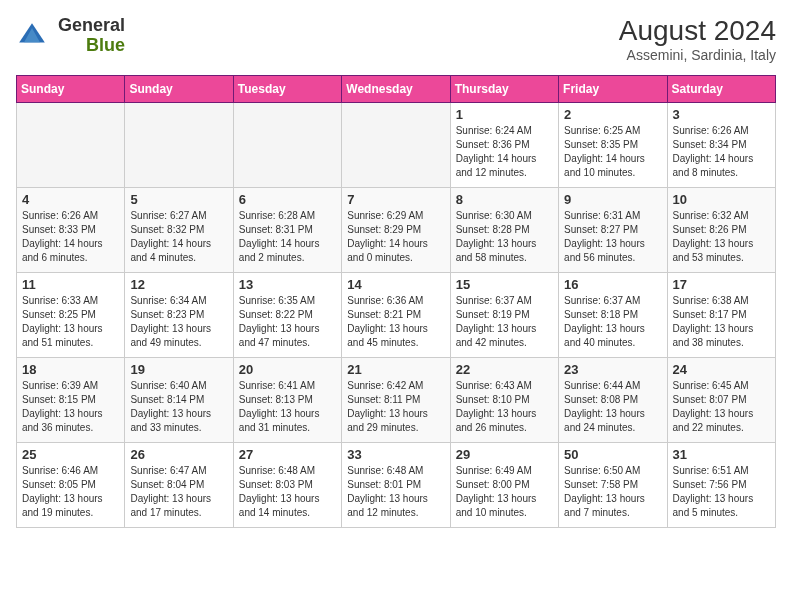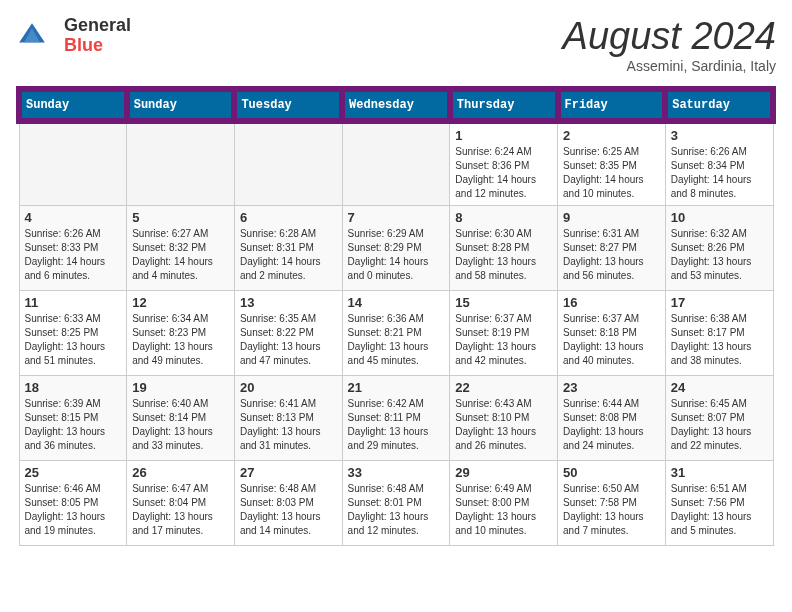--- a/index.html
+++ b/index.html
@@ -12,69 +12,68 @@
     }
     .header {
       display: flex;
       align-items: flex-start;
       justify-content: space-between;
       margin-bottom: 12px;
     }
     .logo {
       display: flex;
       align-items: center;
-      gap: 16px;
+      gap: 10px;
+      text-align: right;
     }
     .logo-text {
       display: flex;
       flex-direction: column;
       line-height: 1.1;
     }
     .logo-general {
       font-size: 18px;
       font-weight: bold;
       color: #333;
     }
     .logo-blue {
       font-size: 18px;
       font-weight: bold;
-      color: #ef4444;
+      color: #4d7c0f;
     }
     .logo-icon {
       width: 32px;
       height: 32px;
     }
     .title-block {
       text-align: right;
     }
     .month-year {
-      font-size: 38px;
+      font-size: 28px;
       font-weight: 300;
       color: #333;
       line-height: 1.1;
-      font-style: italic;
     }
     .location {
       font-size: 14px;
       color: #555;
     }
     table {
       width: 100%;
       border-collapse: collapse;
       table-layout: fixed;
     }
     th {
-      background-color: #0369a1;
+      background-color: #ec4899;
       color: white;
       font-size: 12px;
       font-weight: bold;
       padding: 6px 4px;
       text-align: left;
-      border: 6px solid #701a75;
-      font-family: Liberation Mono, monospace;
+      border: 1px solid #701a75;
     }
     td {
       border: 1px solid #ccc;
       vertical-align: top;
       padding: 4px 5px;
       font-size: 10px;
       color: #333;
       height: 85px;
       background: #fff;
     }

